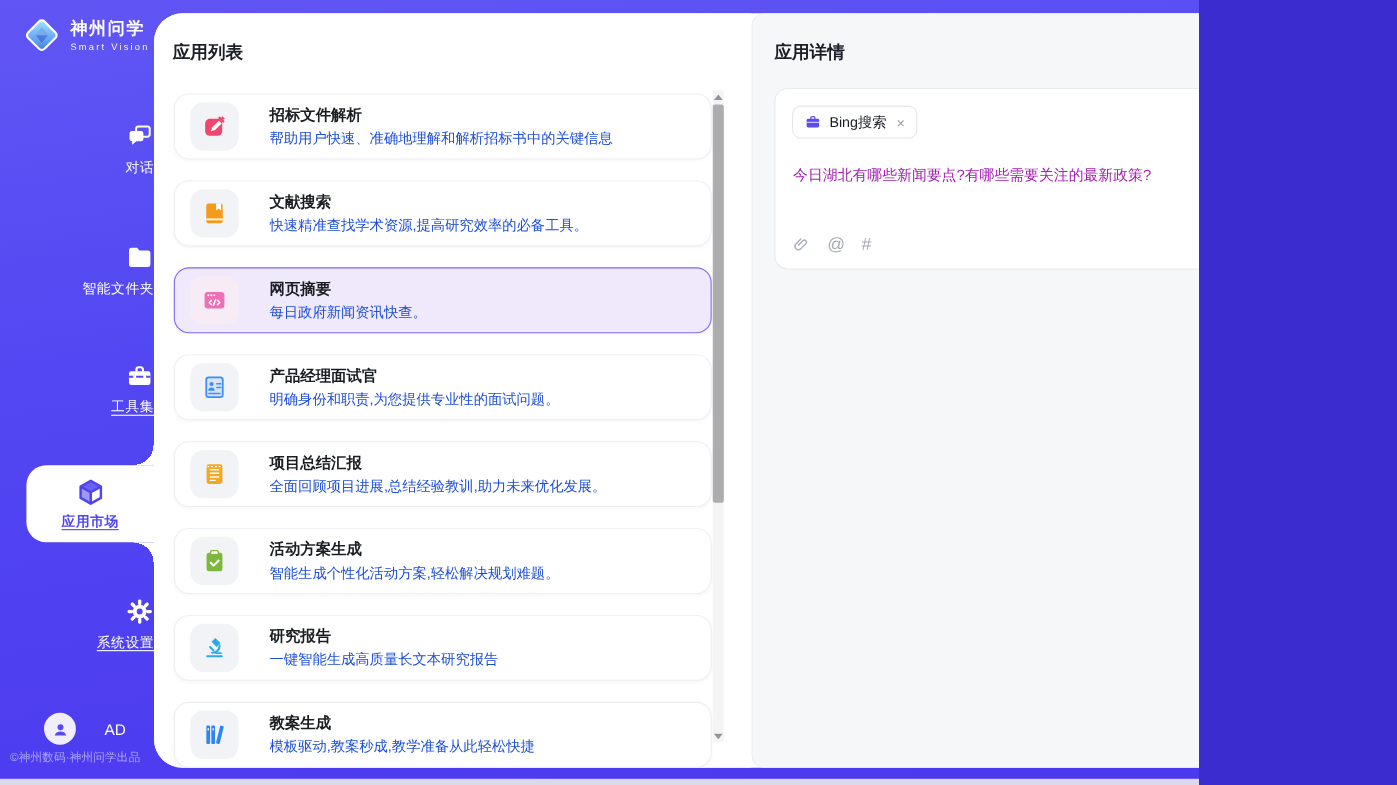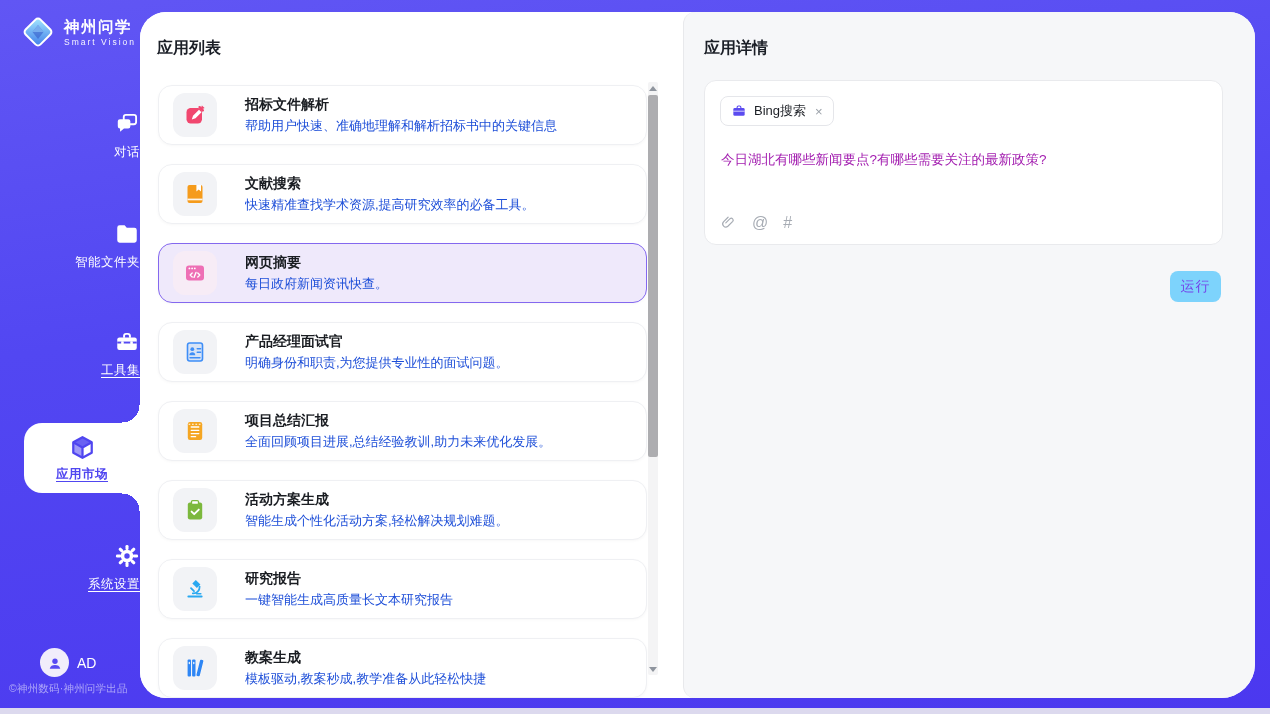--- a/index.html
+++ b/index.html
@@ -1,18 +1,18 @@
 <!DOCTYPE html>
 <html><head>
 <meta charset="utf-8">
 <style>
   html,body{margin:0;padding:0;background:#3b2ccf;}
   *{box-sizing:border-box;}
   #screen{
-    position:relative;width:1270px;height:714px;overflow:hidden;
+    position:relative;width:1090px;height:714px;overflow:hidden;
     background:linear-gradient(172deg,#6156F4 0%,#5247F2 40%,#4B38EF 100%);
     font-family:"Liberation Sans",sans-serif;
     -webkit-font-smoothing:antialiased;
   }
   
   #bottom-strip{position:absolute;left:0;right:0;bottom:0;height:6px;background:#DCD9EE;}
   #content{
     position:absolute;left:140px;top:12px;width:1115px;height:686px;
     background:#fff;border-radius:26px 26px 34px 26px;overflow:hidden;display:flex;z-index:2;
   }
@@ -29,21 +29,21 @@
   .nav-active{
     position:absolute;left:24px;top:423px;width:116px;height:70px;background:#fff;
     border-radius:18px 0 0 18px;display:flex;flex-direction:column;align-items:center;justify-content:center;
     gap:5px;color:#5046F0;cursor:pointer;z-index:3;
   }
   .nav-active::before{content:"";position:absolute;right:0;top:-18px;width:18px;height:18px;
     background:radial-gradient(circle 18px at 0 0,rgba(255,255,255,0) 17.4px,#fff 17.5px);}
   .nav-active::after{content:"";position:absolute;right:0;bottom:-18px;width:18px;height:18px;
     background:radial-gradient(circle 18px at 0 100%,rgba(255,255,255,0) 17.4px,#fff 17.5px);}
   .nav-active .nav-label{color:#5046F0;font-weight:700;}
-  .user-row{position:absolute;left:40px;top:648px;display:flex;align-items:center;gap:8px;color:#fff;z-index:3;cursor:pointer;}
+  .user-row{position:absolute;left:40px;top:648px;display:flex;align-items:center;gap:26px;color:#fff;z-index:3;cursor:pointer;}
   .avatar-circle{width:29px;height:29px;border-radius:50%;background:#F1EDFB;display:flex;align-items:center;justify-content:center;}
   .user-name{font-size:14px;}
   .sidebar-footer{position:absolute;left:9px;top:682px;width:132px;font-size:10.5px;color:rgba(255,255,255,.52);z-index:3;letter-spacing:.2px;}
   
   .list-panel{position:relative;width:543px;height:100%;background:#fff;}
   .panel-title{position:absolute;left:17px;top:26px;font-size:16px;font-weight:700;color:#1B1F27;text-align:center;}
   .cards{position:absolute;left:18px;top:73px;width:489px;display:flex;flex-direction:column;gap:19px;}
   .app-card{
     display:flex;align-items:center;gap:28px;height:60px;padding:0 14px;
     background:#fff;border:1px solid #EFF0F3;border-radius:14px;cursor:pointer;

